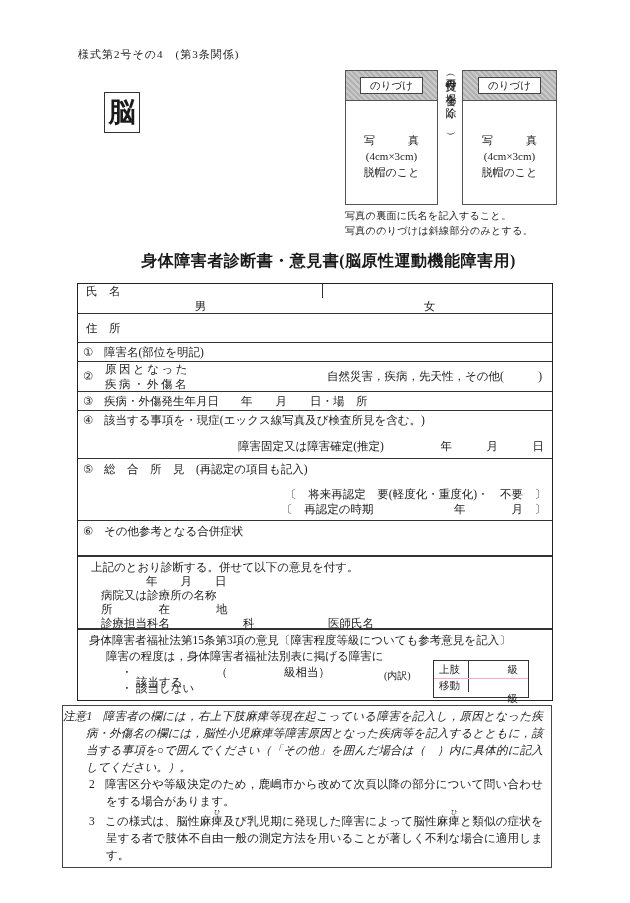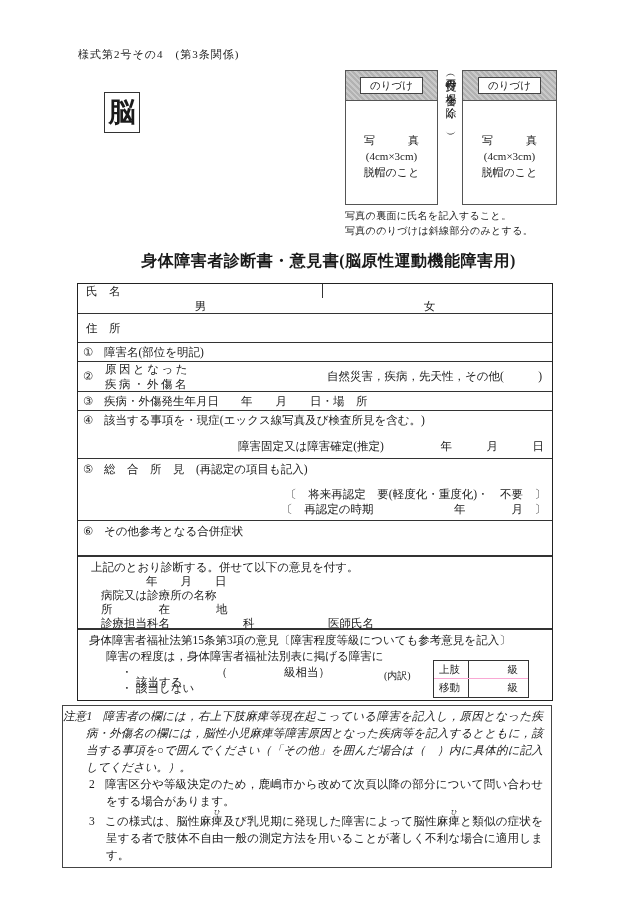--- a/index.html
+++ b/index.html
@@ -65,21 +65,21 @@
   .d1{left:13px;top:3px;} .d2{left:68px;top:17px;} .d3{left:23px;top:31px;}
   .d4{left:23px;top:45px;} .d5{left:23px;top:59px;} .d5b{left:165px;top:59px;} .d5c{left:250px;top:59px;}
   .r-op{height:70px;}
   .r-op .t{position:absolute;white-space:nowrap;}
   .o1{left:11px;top:3px;} .o2{left:28px;top:19px;}
   .ob1{left:43px;top:35px;} .obl1{left:58px;top:45px;} .op-paren{left:138px;top:35px;} .op-grade{left:206px;top:35px;}
   .op-uchi{left:306px;top:40px;font-size:10px;}
   .ob2{left:43px;top:51px;} .obl2{left:58px;top:51px;}
   .mini-tbl{position:absolute;left:355px;top:30px;width:94px;border:1px solid #333;}
   .mini-row{height:18px;display:flex;border-bottom:1px solid #f9a8d4;box-sizing:border-box;}
-  .mini-row:last-child{border-bottom:none;}
+  .mini-row:last-child{border-bottom:none;flex-direction:column;}
   .mini-part{width:35px;border-right:1px solid #333;box-sizing:border-box;display:flex;align-items:center;padding-left:5px;font-size:10.5px;}
   .mini-grade{flex:1;display:flex;align-items:center;justify-content:flex-end;padding-right:10px;font-size:10.5px;}
   
   .notes{left:62px;top:705px;width:490px;border:1px solid #444;box-sizing:border-box;
     padding:2px 8px 3px 0;font-size:11.5px;line-height:16.9px;}
   .note{text-align:justify;}
   .note .nlabel{margin-right:10px;}
   .n1{padding-left:23px;text-indent:-23px;font-style:italic;}
   .n23{padding-left:43px;text-indent:-17px;}
   ruby{ruby-position:over;}

